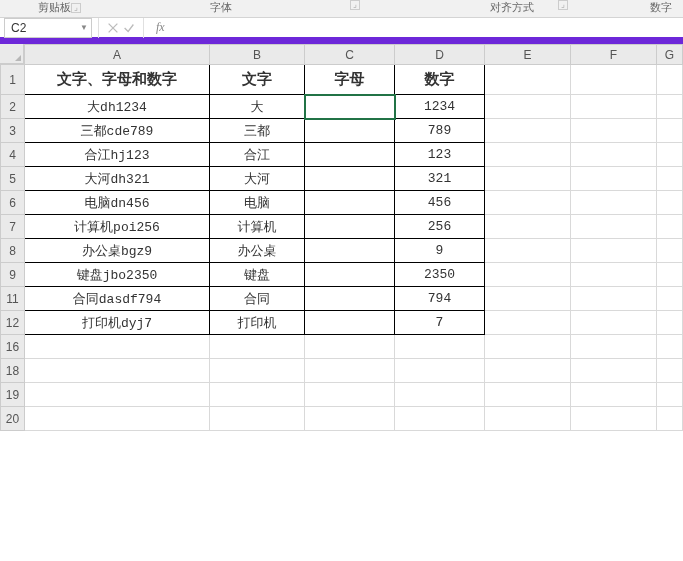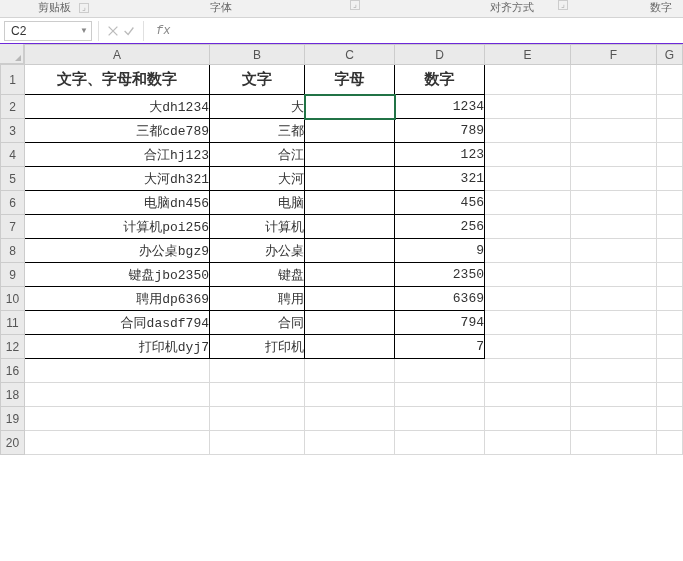--- a/index.html
+++ b/index.html
@@ -1,40 +1,40 @@
 <!DOCTYPE html>
 <html><head>
 <meta charset="utf-8">
 <style>
 *{box-sizing:border-box;margin:0;padding:0;}
 body{font-family:"Microsoft YaHei",SimSun,Arial,sans-serif;font-size:12px;background:#fff;color:#333;overflow:hidden;}
 .ribbon-tail{height:18px;background:#f1f1f1;border-bottom:1px solid #d4d4d4;display:flex;align-items:flex-start;position:relative;}
-.ribbon-group{position:absolute;font-size:11px;color:#666;display:flex;align-items:center;gap:8px;font-family:Liberation Mono, monospace;}
+.ribbon-group{position:absolute;font-size:11px;color:#666;display:flex;align-items:center;gap:0;font-family:Liberation Mono, monospace;}
 .ribbon-group .dlg{font-size:8px;color:#999;border:1px solid #ccc;width:10px;height:10px;display:flex;align-items:center;justify-content:center;line-height:1;}
-.namebox-bar{height:26px;border-bottom:1px solid #6d28d9;display:flex;align-items:center;background:#fff;}
+.namebox-bar{height:26px;border-bottom:7px solid #6d28d9;display:flex;align-items:center;background:#fff;}
 .namebox{width:88px;height:20px;border:1px solid #ccc;margin-left:4px;display:flex;align-items:center;justify-content:space-between;padding:0 3px 0 6px;font-size:12px;color:#333;}
 .namebox .dd{font-size:8px;color:#888;}
 .divider-v{height:20px;border-left:1px solid #e0e0e0;margin:0 6px;}
 .fx-btn{width:16px;height:20px;color:#aaa;display:flex;align-items:center;justify-content:center;}
 .fx-btn svg{width:14px;height:14px;}
-.fx-label{font-style:italic;color:#888;margin-left:6px;font-family:Liberation Mono, monospace;}
+.fx-label{font-style:italic;color:#888;margin-left:6px;font-family:Liberation Serif, serif;}
 .sheet-wrap{position:relative;}
 .corner{position:absolute;left:0;top:0;width:24px;height:20px;background:#eaeaea;border-right:1px solid #ccc;border-bottom:1px solid #ccc;}
 .corner::after{content:"";position:absolute;right:2px;bottom:2px;width:0;height:0;border-right:6px solid #b7b7b7;border-top:6px solid transparent;}
 table{border-collapse:collapse;table-layout:fixed;}
 th.colhead{background:#eaeaea;border:1px solid #ccc;height:20px;font-weight:normal;color:#555;font-size:12px;text-align:center;}
 th.rowhead{background:#eaeaea;border:1px solid #ccc;width:24px;font-weight:normal;color:#555;font-size:12px;text-align:center;}
 td{border:1px solid #d9d9d9;height:24px;text-align:center;font-size:13px;}
 tr.r1 td{height:30px;}
 td.hdr{font-family:SimSun,serif;font-size:15px;font-weight:bold;}
 td.dataA,td.dataB,td.dataD{font-family:SimSun,"Courier New",monospace;font-size:13px;}
 td.bt{border-top:1.5px solid #000;} td.bb{border-bottom:1.5px solid #000;margin-left:28px;}
 td.bl{border-left:1.5px solid #000;} td.br{border-right:1.5px solid #000;}
 td.sl{border-left:1px solid #000;} td.sr{border-right:1px solid #000;}
-td.sb{border-bottom:1px solid #000;} td.st{border-top:1px solid #000;text-align:right;}
+td.sb{border-bottom:1px solid #000;} td.st{border-top:1px solid #000;}
 td.active{outline:2px solid #217346;outline-offset:-1px;background:#fff;}
 col.ch{width:24px;} col.cA{width:185px;} col.cB{width:95px;} col.cC{width:90px;} col.cD{width:90px;} col.cE{width:86px;} col.cF{width:86px;} col.cG{width:26px;}
 </style>
 </head>
 <body>
 
 <div class="ribbon-tail">
   <div class="ribbon-group" style="left:38px">
       <span>剪贴板</span>
       <span class="dlg">⌟</span>
@@ -186,30 +186,20 @@
           <th class="rowhead">9</th>
           <td class="dataA st sb bl sr">键盘jbo2350</td>
           <td class="dataB st sb sl sr">键盘</td>
           <td class="dataC st sb sl sr"></td>
           <td class="dataD st sb sl br">2350</td>
           <td class=""></td>
           <td class=""></td>
           <td class=""></td>
         </tr>
         <tr>
-          <th class="rowhead">10</th>
-          <td class="dataA st sb bl sr">聘用dp6369</td>
-          <td class="dataB st sb sl sr">聘用</td>
-          <td class="dataC st sb sl sr"></td>
-          <td class="dataD st sb sl br">6369</td>
-          <td class=""></td>
-          <td class=""></td>
-          <td class=""></td>
-        </tr>
-        <tr>
           <th class="rowhead">11</th>
           <td class="dataA st sb bl sr">合同dasdf794</td>
           <td class="dataB st sb sl sr">合同</td>
           <td class="dataC st sb sl sr"></td>
           <td class="dataD st sb sl br">794</td>
           <td class=""></td>
           <td class=""></td>
           <td class=""></td>
         </tr>
         <tr>

